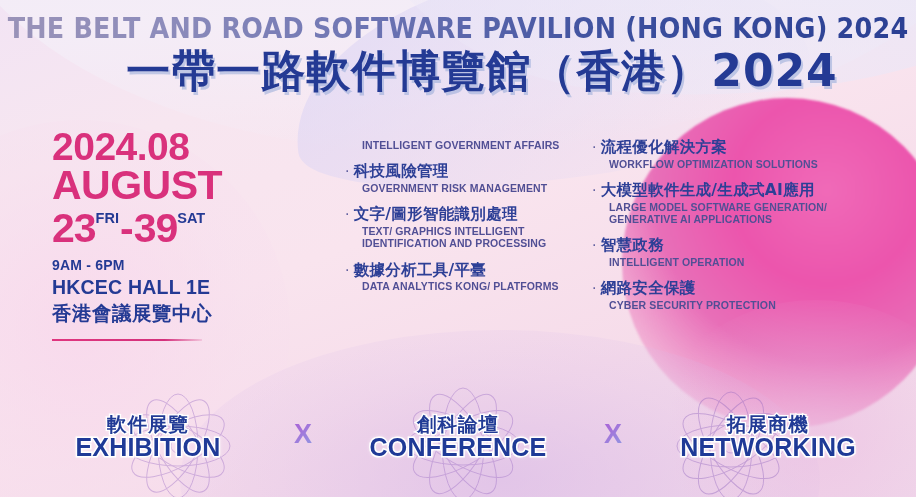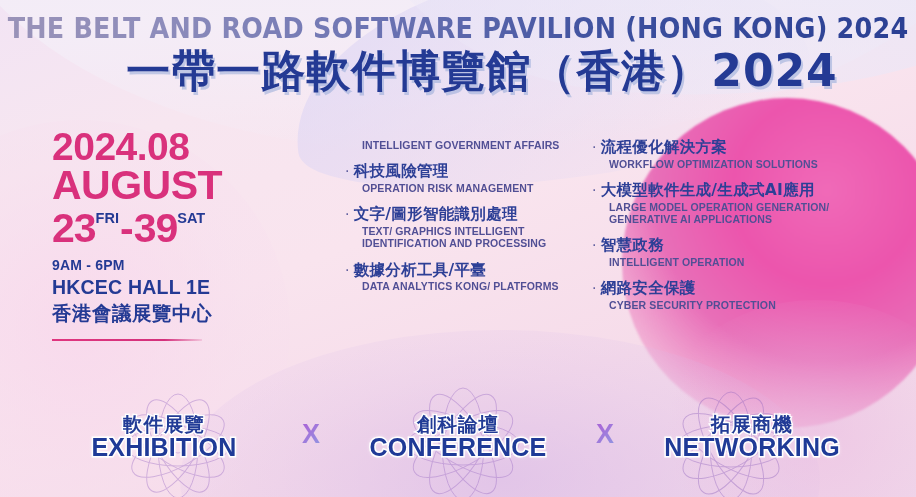--- a/index.html
+++ b/index.html
@@ -230,21 +230,21 @@
   }
 
   
   .trio {
     position: absolute;
     left: 0; right: 0; bottom: 8px;
     height: 110px;
     display: flex;
     align-items: center;
     justify-content: center;
-    gap: 4px;
+    gap: 12px;
   }
   .trio-item {
     position: relative;
     width: 226px;
     text-align: center;
     padding-top: 6px;
   }
   .trio-zh {
     position: relative;
     font-family: "DejaVu Sans", "Liberation Sans", sans-serif;
@@ -358,21 +358,21 @@
   </div>
 
   <div class="topics-left">
     <div class="topic">
       <div class="topic-en">INTELLIGENT GOVERNMENT AFFAIRS</div>
     </div>
     <div class="topic">
       <div class="topic-zh">
         <span class="dot">·</span><span>科技風險管理</span>
       </div>
-      <div class="topic-en">OPERATION RISK MANAGEMENT</div>
+      <div class="topic-en">GOVERNMENT RISK MANAGEMENT</div>
     </div>
     <div class="topic">
       <div class="topic-zh">
         <span class="dot">·</span><span>文字/圖形智能識別處理</span>
       </div>
       <div class="topic-en">TEXT/ GRAPHICS INTELLIGENT
 IDENTIFICATION AND PROCESSING</div>
     </div>
     <div class="topic">
       <div class="topic-zh">
@@ -386,21 +386,21 @@
     <div class="topic">
       <div class="topic-zh">
         <span class="dot">·</span><span>流程優化解決方案</span>
       </div>
       <div class="topic-en">WORKFLOW OPTIMIZATION SOLUTIONS</div>
     </div>
     <div class="topic">
       <div class="topic-zh">
         <span class="dot">·</span><span>大模型軟件生成/生成式AI應用</span>
       </div>
-      <div class="topic-en">LARGE MODEL OPERATION GENERATION/
+      <div class="topic-en">LARGE MODEL SOFTWARE GENERATION/
 GENERATIVE AI APPLICATIONS</div>
     </div>
     <div class="topic">
       <div class="topic-zh">
         <span class="dot">·</span><span>智慧政務</span>
       </div>
       <div class="topic-en">INTELLIGENT OPERATION</div>
     </div>
     <div class="topic">
       <div class="topic-zh">

